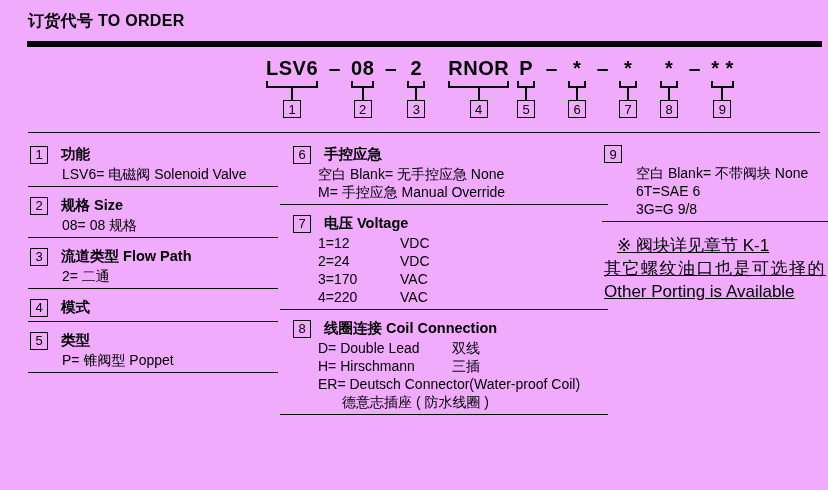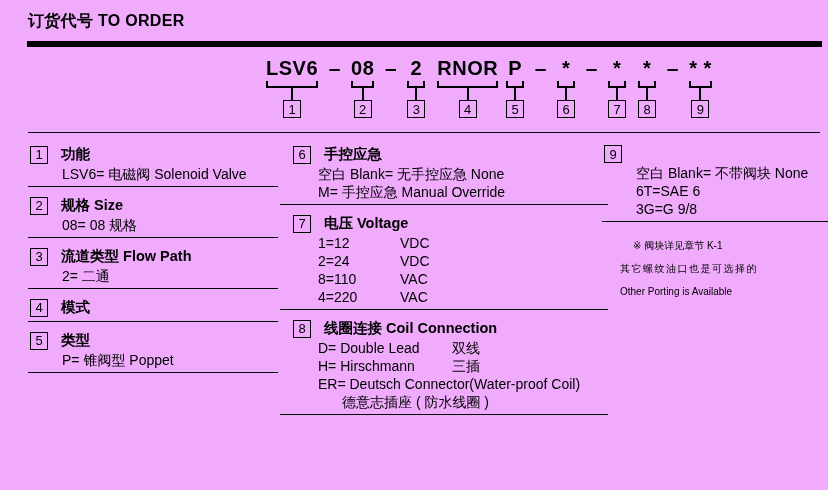--- a/index.html
+++ b/index.html
@@ -14,21 +14,21 @@
 
   
   .code-diagram { position:absolute; left:266px; top:56px; display:flex; align-items:flex-start; gap:8px; }
   .seg { display:flex; flex-direction:column; align-items:center; min-width:17px; }
   .seg-text { font-size:20px; font-weight:bold; line-height:24px; white-space:pre; letter-spacing:.5px; }
   .bracket { width:100%; height:7px; border:2px solid #000; border-top:none; box-sizing:border-box; margin-top:1px; }
   .stem { width:2px; height:12px; background:#000; }
   .numbox { width:18px; height:18px; border:1.5px solid #000; box-sizing:border-box;
             display:flex; align-items:center; justify-content:center; font-size:13px; line-height:1; }
   .dash { font-size:21px; font-weight:bold; line-height:24px; }
-  .gap-left { margin-left:4px;text-align:center; }
+  .gap-left { margin-left:15px;text-align:center; }
 
   
   .col { position:absolute; top:143px; }
   .col-left  { left:28px;  width:250px; }
   .col-mid   { left:280px; width:328px; }
   .col-right { left:602px; width:226px; }
 
   .sec-header { display:flex; align-items:center; gap:13px; font-weight:bold; font-size:14.5px;
                 padding:2px 0 1px 2px; line-height:19px; }
   .col-mid .sec-header { padding-left:13px; }
@@ -36,21 +36,21 @@
           display:flex; align-items:center; justify-content:center; font-size:13px; font-weight:normal; }
   .sec-body { margin-left:34px; font-size:14px; line-height:18px; }
   .col-mid .sec-body { margin-left:38px; }
   .sec-line { white-space:pre; }
   .divider { height:0; border-top:1.5px solid #000; margin:3px 0 7px 0; }
 
   .vrow { display:flex; } .vcode { width:82px; white-space:pre; }
   .crow { display:flex; } .ccode { width:134px; white-space:pre; }
   .indent { margin-left:24px; }
 
-  .note { margin-top:12px; margin-left:18px; font-size:10px; line-height:23px; }
+  .note { margin-top:12px; margin-left:2px; font-size:17px; line-height:23px;text-decoration:underline; }
   .note .l1 { margin-left:13px; white-space:pre; }
   .note .l2 { letter-spacing:1.5px; white-space:pre; }
   .note .l3 { white-space:pre; }
 </style>
 </head>
 <body>
 
 <div class="page">
 
   <div class="doc-title">订货代号 TO ORDER</div>
@@ -208,21 +208,21 @@
       <div class="sec-body">
         <div class="vrow">
           <span class="vcode">1=12</span>
           <span class="vunit">VDC</span>
         </div>
         <div class="vrow">
           <span class="vcode">2=24</span>
           <span class="vunit">VDC</span>
         </div>
         <div class="vrow">
-          <span class="vcode">8=110</span>
+          <span class="vcode">3=170</span>
           <span class="vunit">VAC</span>
         </div>
         <div class="vrow">
           <span class="vcode">4=220</span>
           <span class="vunit">VAC</span>
         </div>
       </div>
       <div class="divider"></div>
     </div>
 

